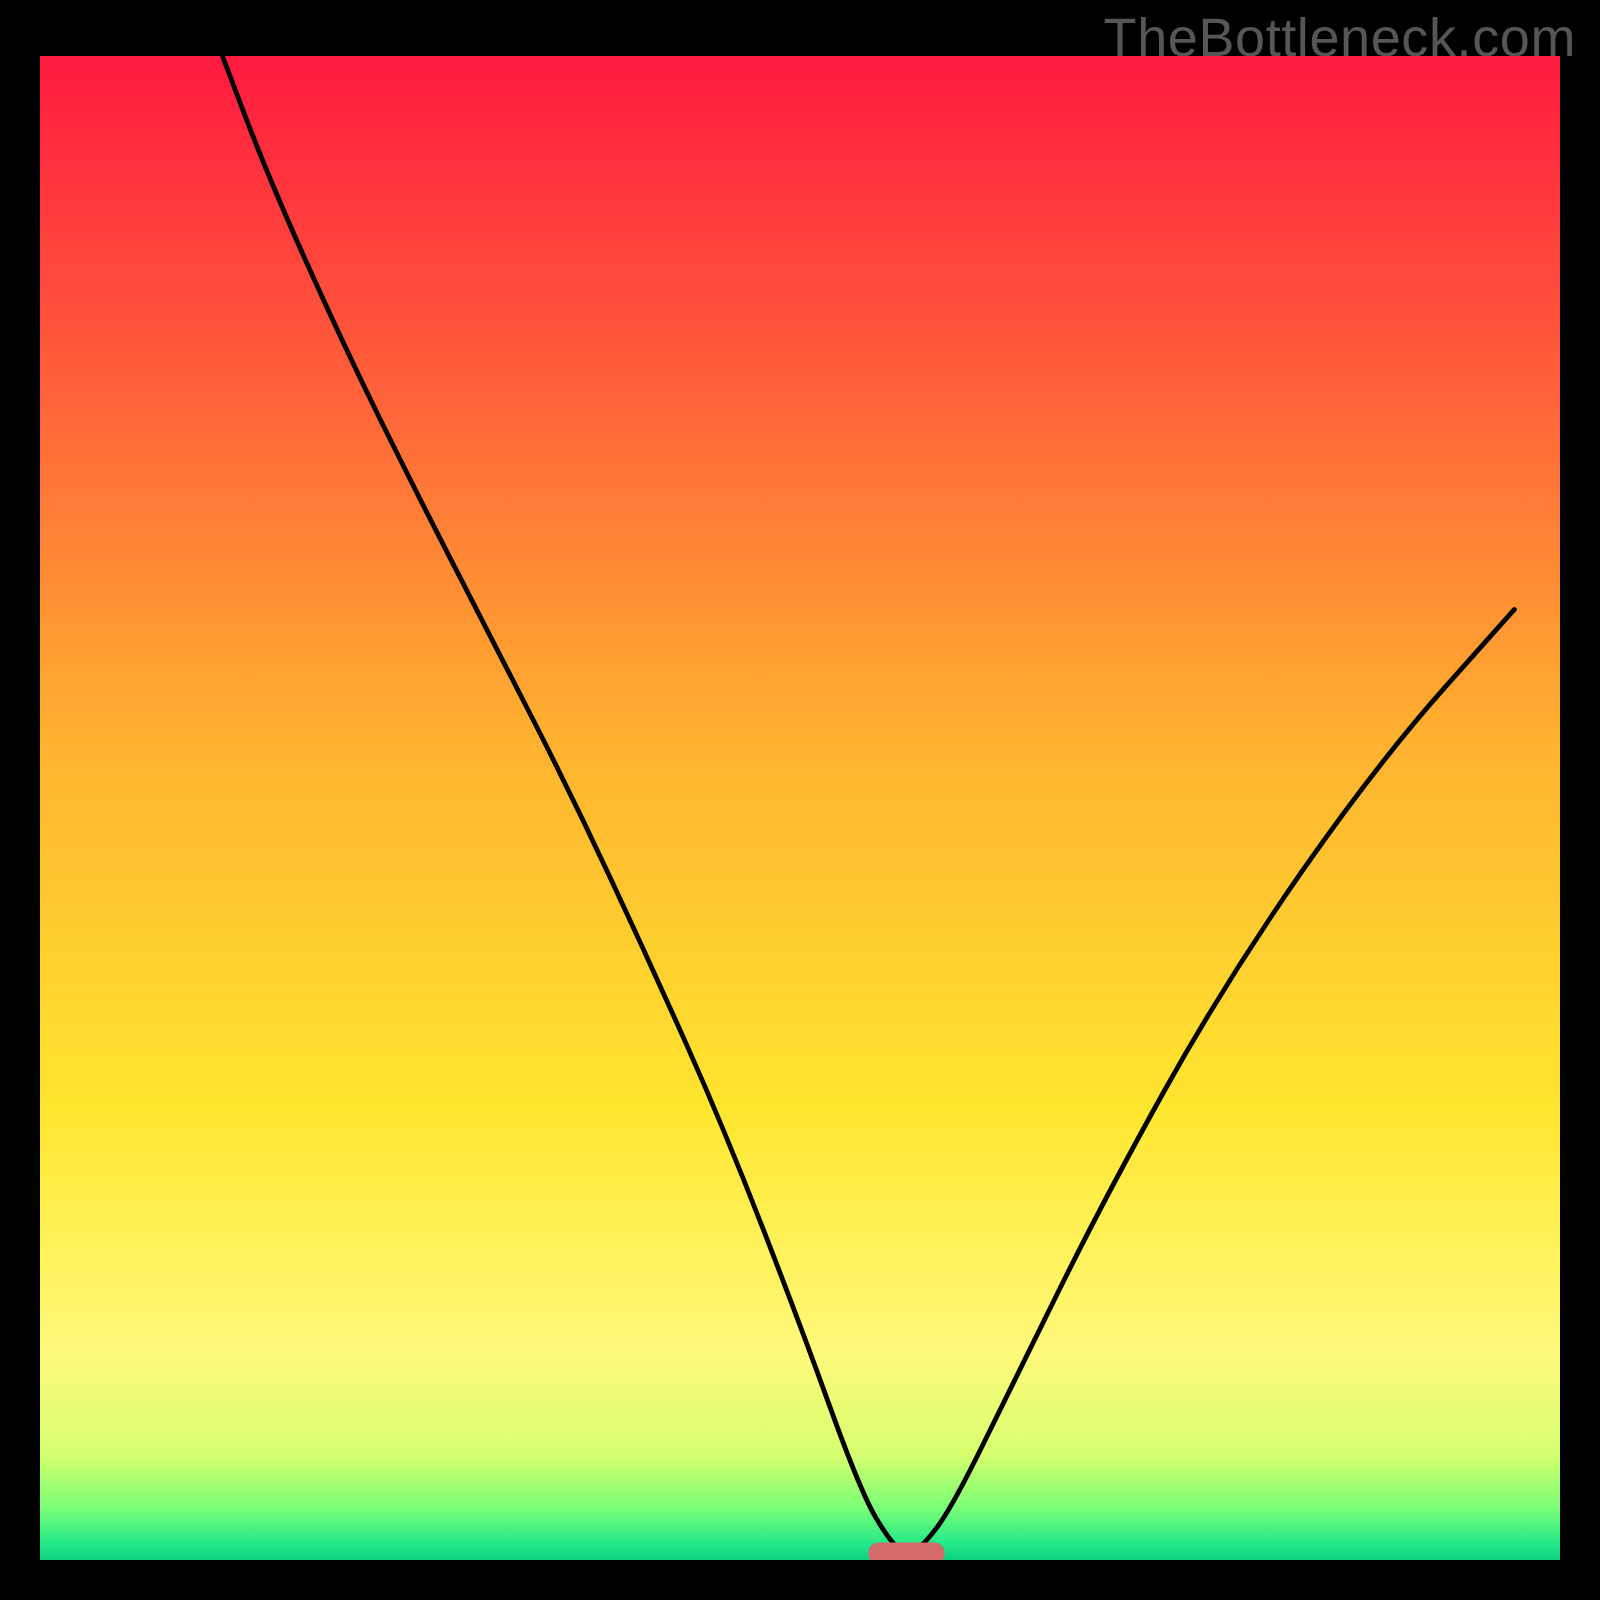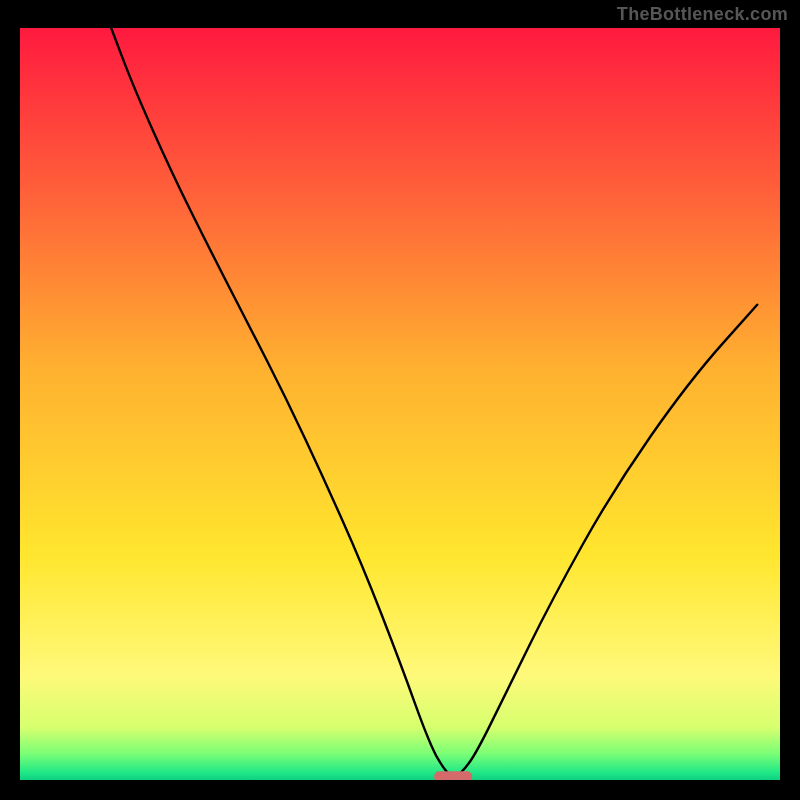--- a/index.html
+++ b/index.html
@@ -14,22 +14,22 @@
     position: relative;
     width: 800px;
     height: 800px;
     background: #000;
   }
   .watermark {
     position: absolute;
     top: 4px;
     right: 12px;
     font-family: Arial, Helvetica, sans-serif;
-    font-size: 18px;
-    font-weight: 700;
+    font-size: 27px;
+    font-weight: 400;
     color: #565656;
     letter-spacing: 0.3px;
   }
   svg.plot {
     position: absolute;
     left: 20px;
     top: 28px;
     width: 760px;
     height: 752px;
     display: block;

